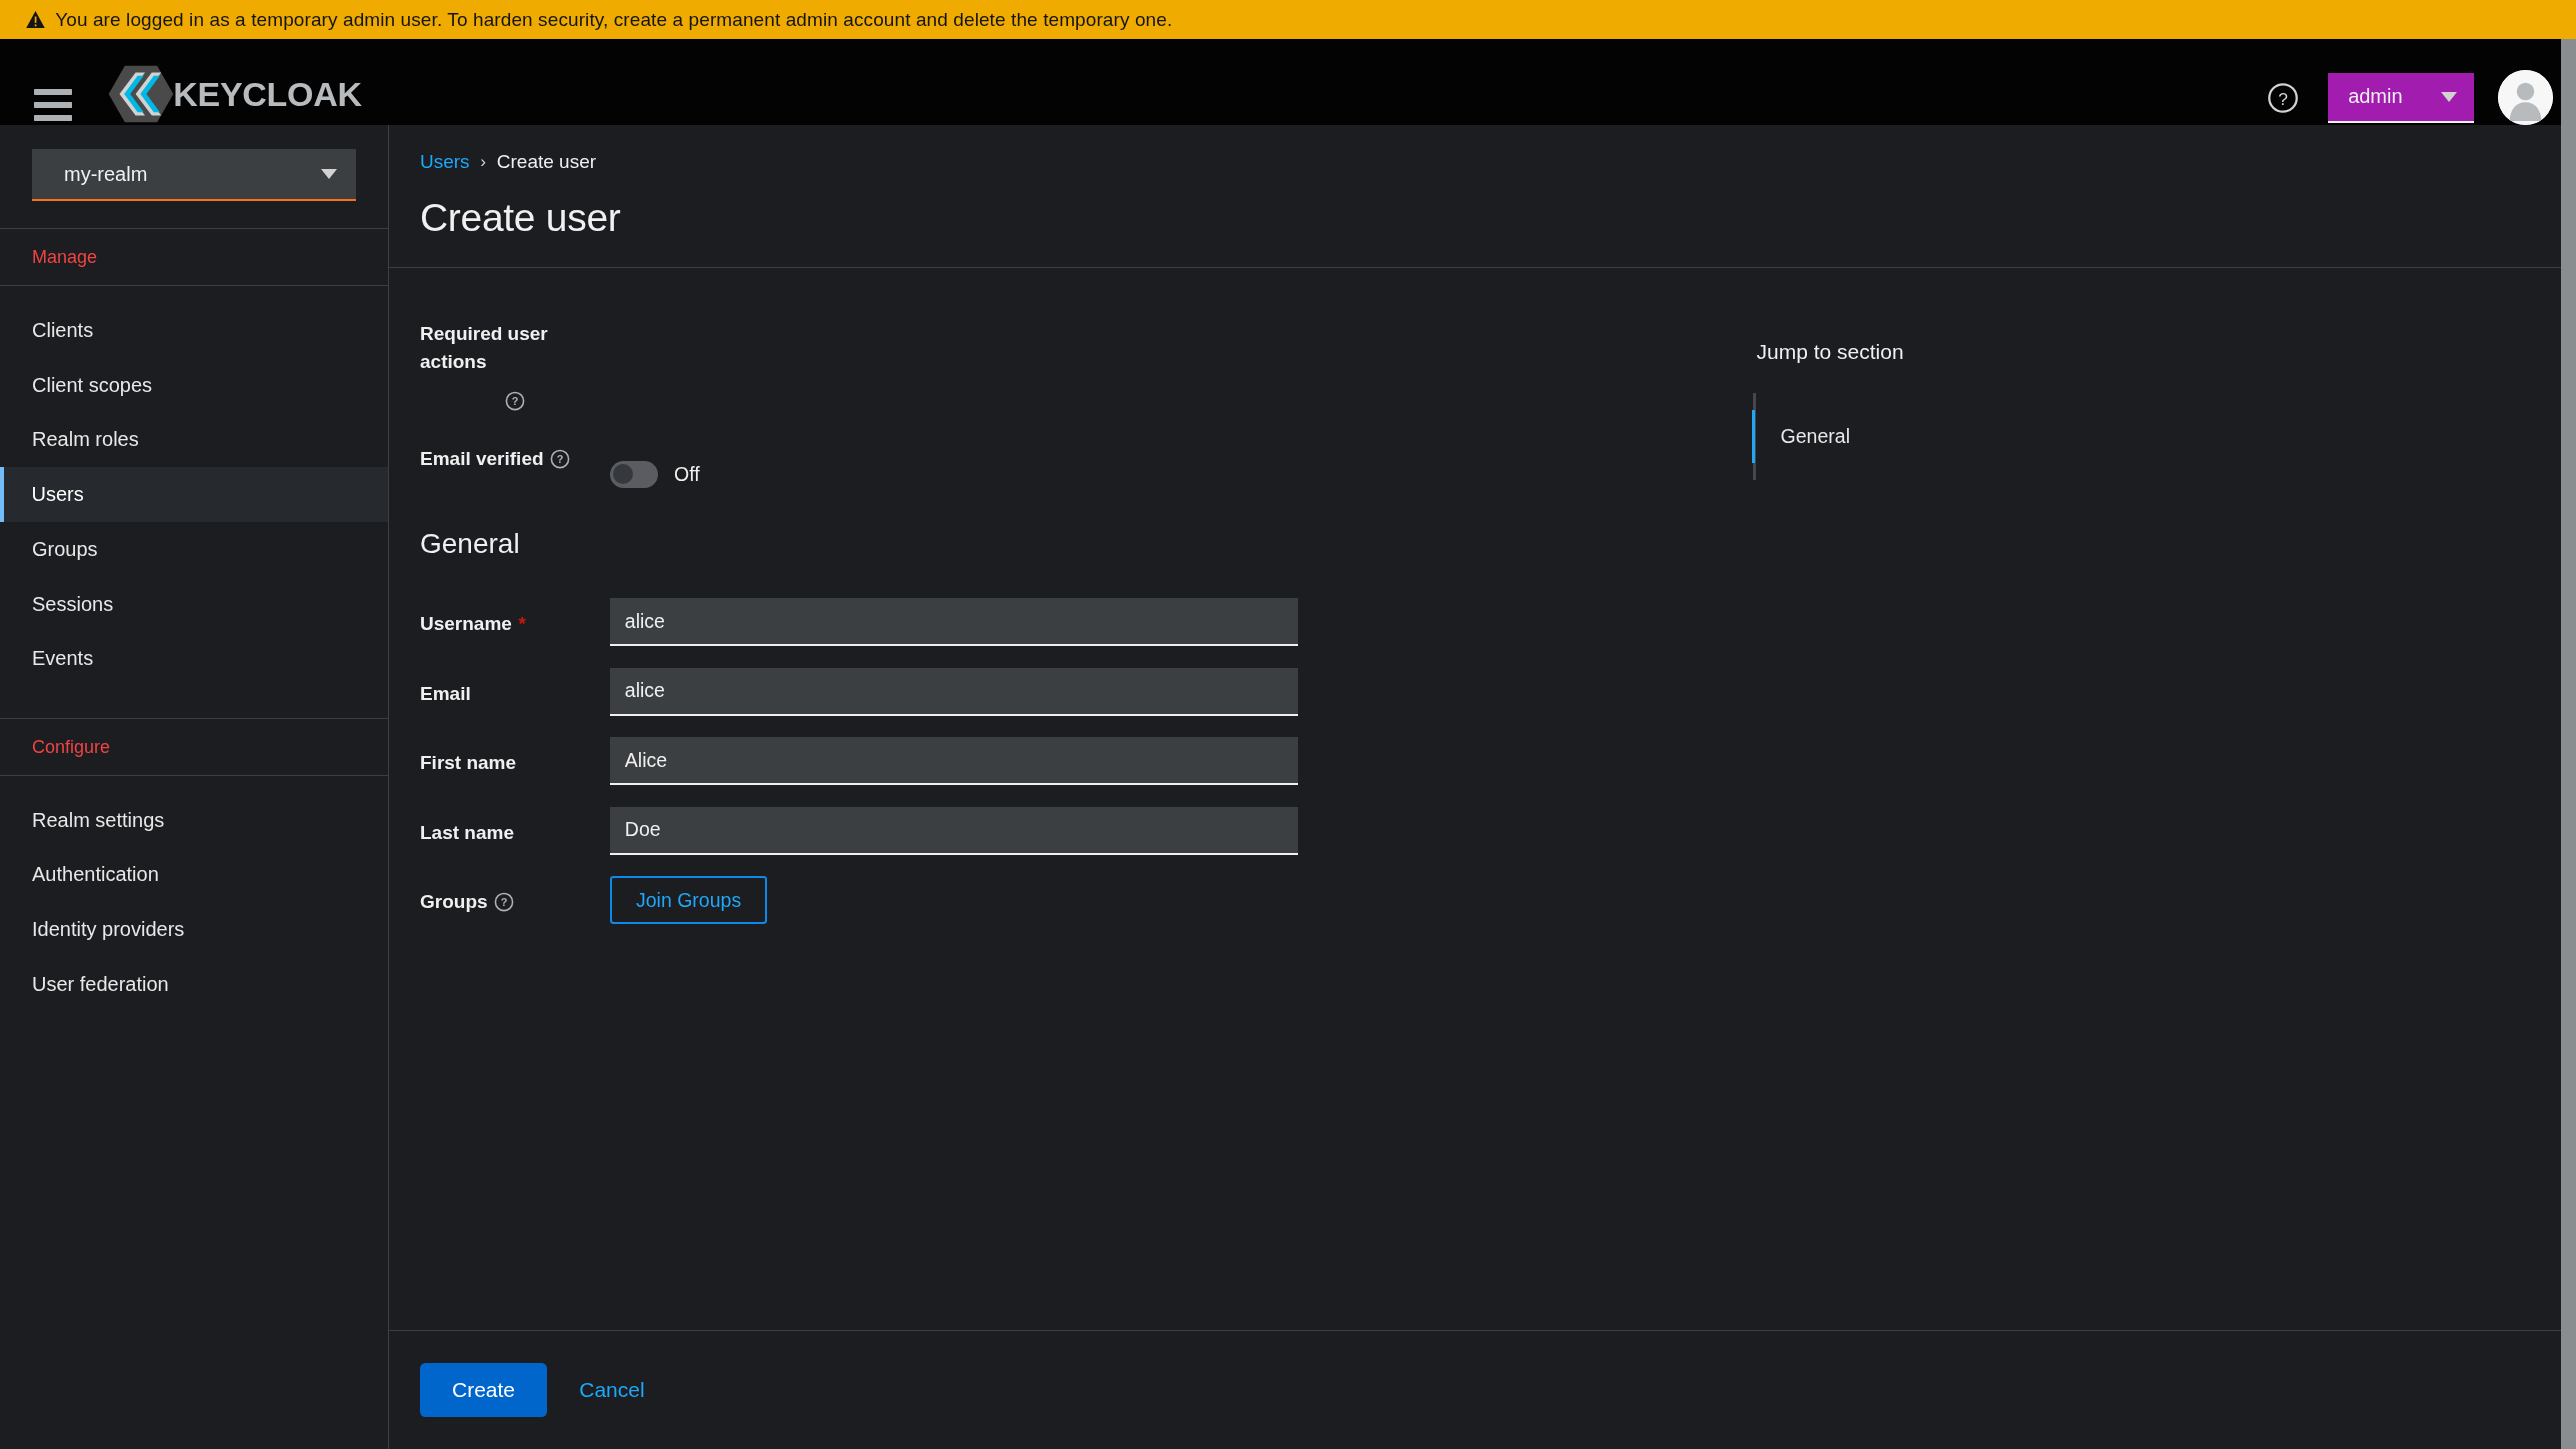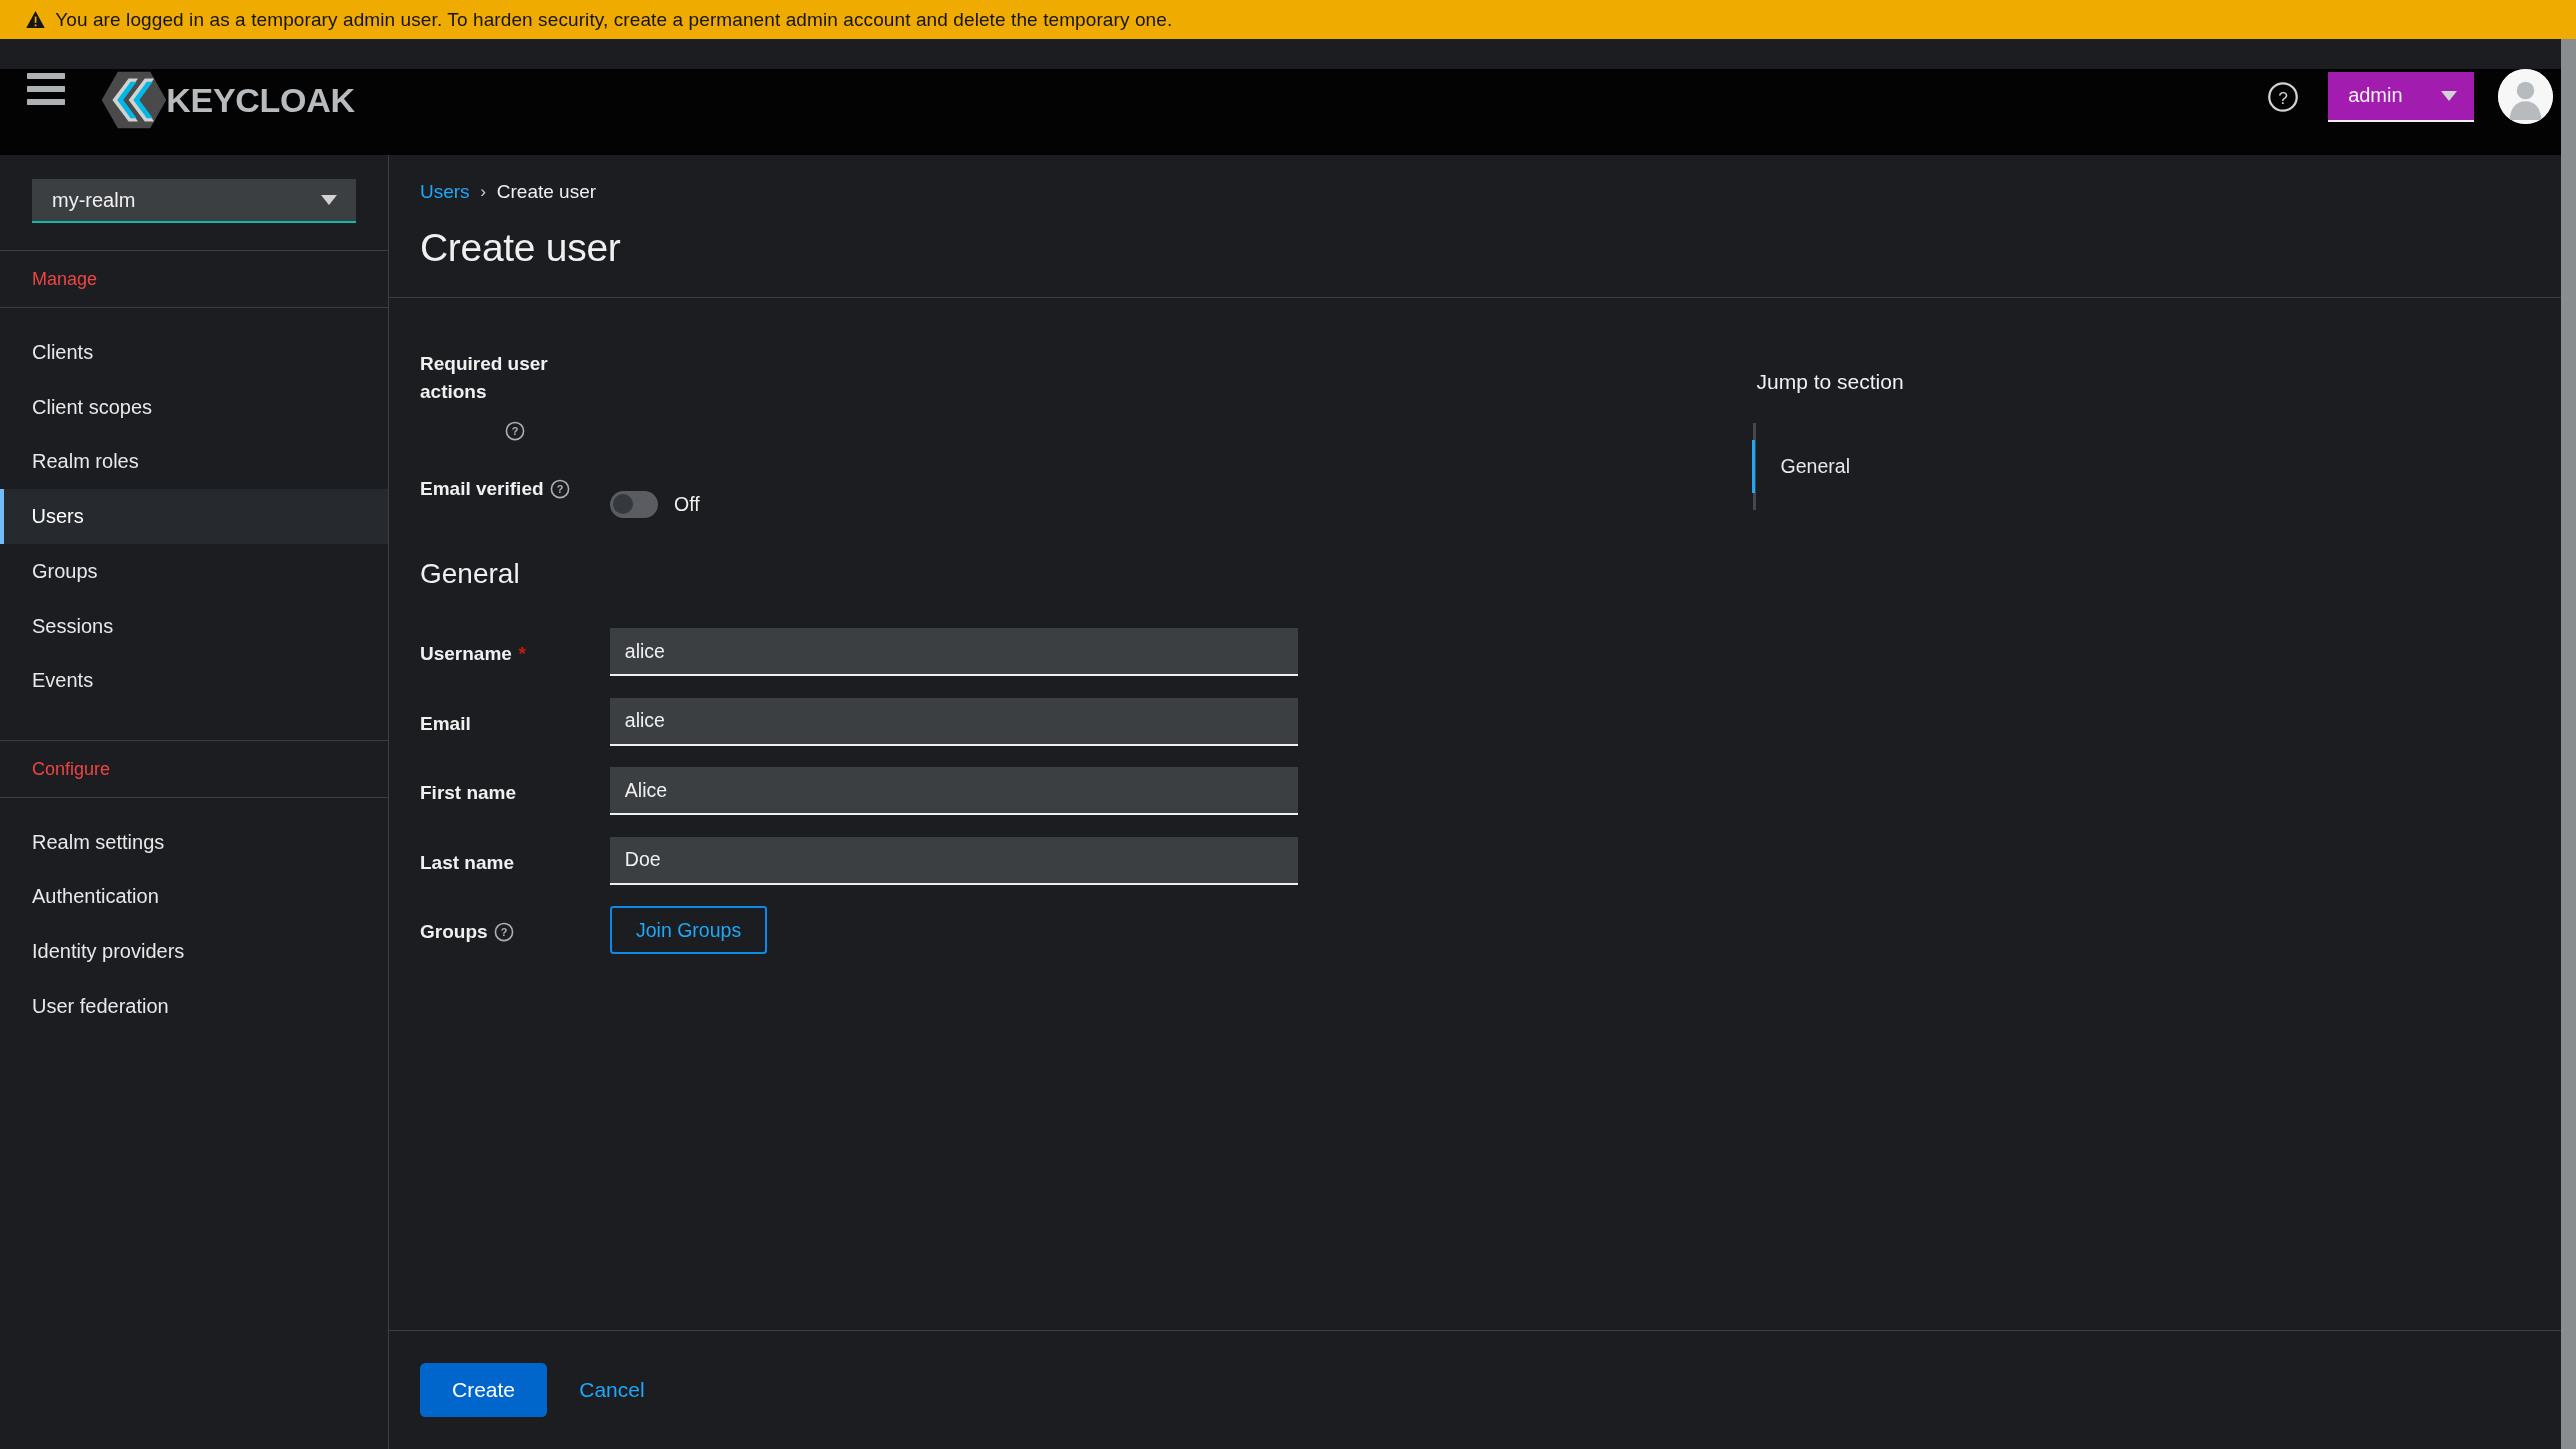--- a/index.html
+++ b/index.html
@@ -41,25 +41,24 @@
     align-items: center;
     justify-content: center;
   }
 
   
   .masthead {
     height: 86px;
     min-height: 86px;
     background: #030303;
     display: flex;
-    align-items: flex-start;
-    padding: 0 23px 0 27px;
+    align-items: flex-end;
+    padding: 0 23px 0 34px;
     position: relative;
     z-index: 5;
-    margin-top: 30px;
   }
   .hamburger {
     width: 40px;
     height: 40px;
     display: flex;
     flex-direction: column;
     justify-content: center;
     gap: 6.7px;
     cursor: pointer;
     margin-right: 32px;
@@ -134,30 +133,30 @@
     min-width: 389px;
     background: #1b1d21;
     border-right: 1.3px solid #3c3f42;
     display: flex;
     flex-direction: column;
     padding-top: 0;
   }
   .realm-wrap { padding: 24px 32px 27px 32px; }
   .realm-select {
     width: 100%;
-    height: 44px;
+    height: 52px;
     background: #3c3f42;
     border: none;
-    border-bottom: 2px solid #14b8a6;
+    border-bottom: 2px solid #f97316;
     color: #f0f0f0;
     font-size: 20px;
     font-family: "Liberation Sans", sans-serif;
     display: flex;
     align-items: center;
-    padding: 0 19px 0 20px;
+    padding: 0 19px 0 32px;
     cursor: pointer;
     text-align: left;
   }
   .realm-select .caret-dn { margin-left: auto; }
 
   .nav-divider {
     height: 1.3px;
     background: #3c3f42;
     width: 100%;
   }

